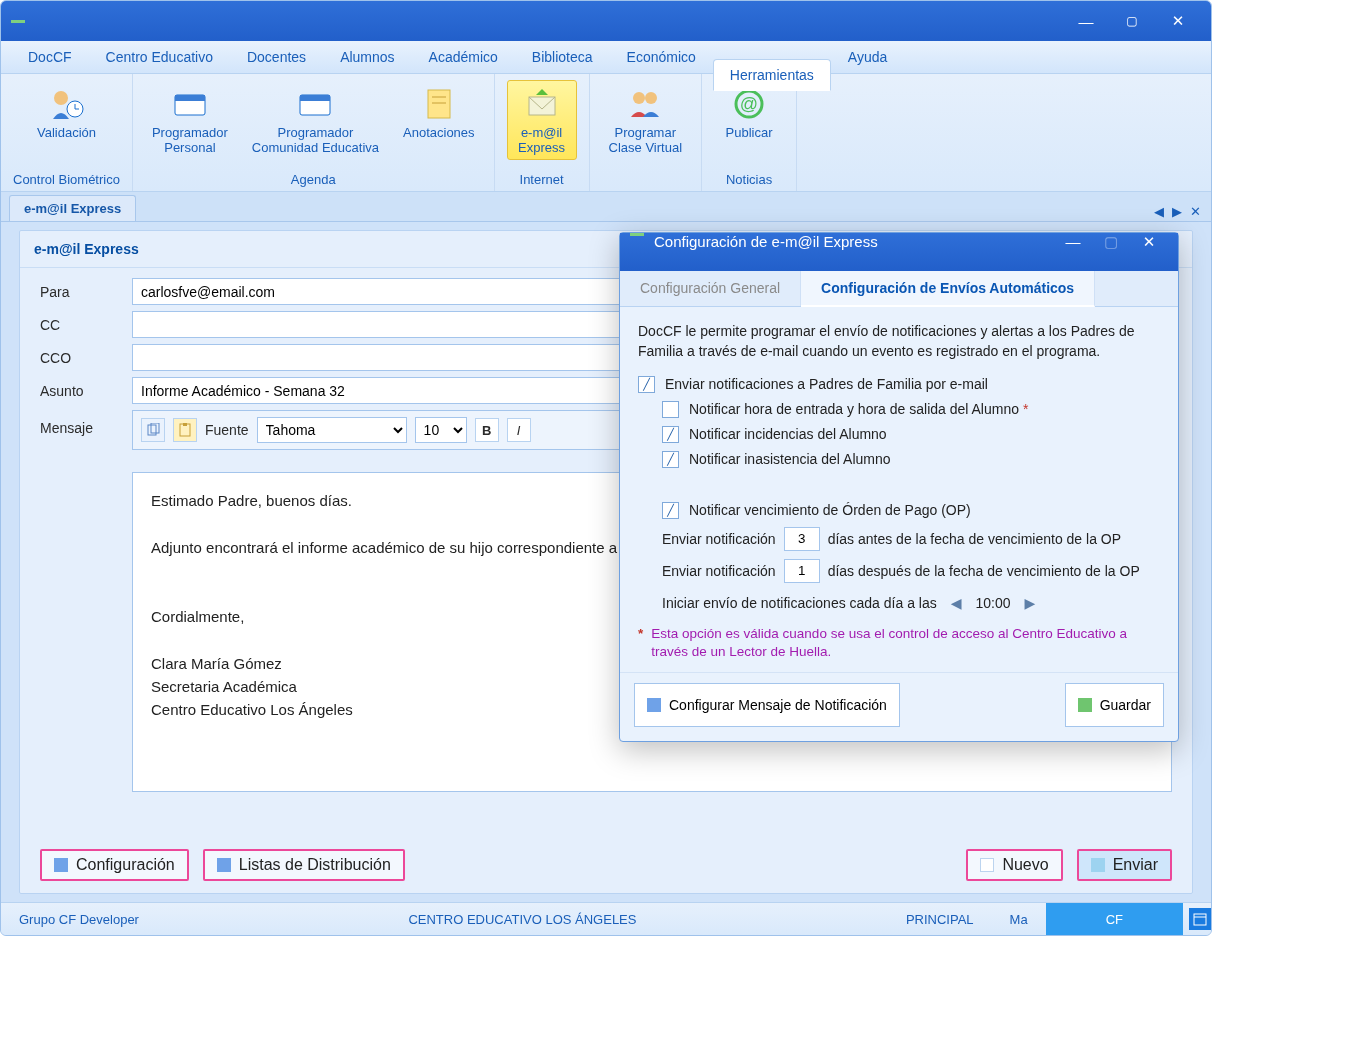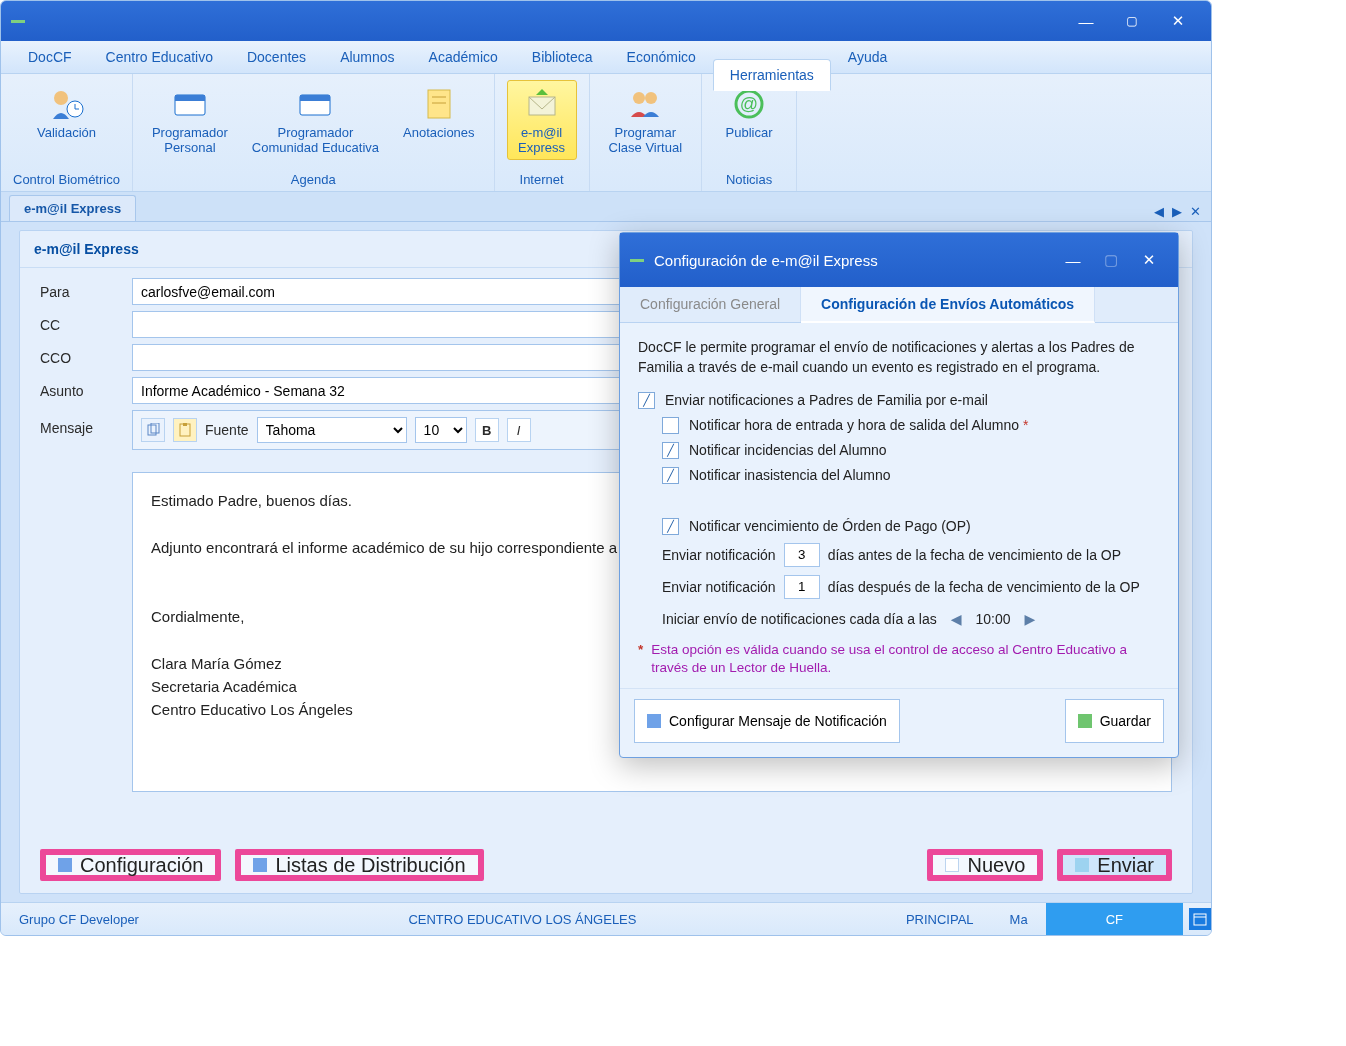--- a/index.html
+++ b/index.html
@@ -32,30 +32,30 @@
   .panel-title { font-size:14px; font-weight:bold; color:#064ea2; padding:10px 14px; border-bottom:1px solid #c9ddf5; }
   .form { padding:10px 20px; }
   .row { display:flex; align-items:center; margin-bottom:6px; font-size:14px; color:#2b2b2b; }
   .row label { width:92px; }
   .row input[type=text] { flex:1; height:27px; border:1px solid #a4c5ec; background:#fff; padding:0 8px; font-size:14px; }
   .toolbar { display:flex; align-items:center; gap:8px; border:1px solid #a4c5ec; background:#edf4fd; padding:4px 8px; height:40px; }
   .toolbar .tbtn { width:24px; height:24px; border:1px solid #b8d3f1; background:#fffdef; display:flex; align-items:center; justify-content:center; font-size:13px; cursor:pointer; }
   .toolbar select { height:26px; border:1px solid #a4c5ec; background:#fff; font-size:14px; padding:0 4px; }
   .editor { margin-top:22px; background:#fff; border:1px solid #a4c5ec; height:320px; padding:16px 18px; font-size:15px; color:#222; line-height:1.55; white-space:pre-line; overflow:auto; }
   .bottom-btns { position:absolute; bottom:12px; right:20px; left:20px; display:flex; gap:14px; justify-content:flex-end; }
-  .btn { height:32px; padding:0 12px; background:#f3f8fe; border:6px solid #ec4899; display:flex; align-items:center; gap:8px; font-size:20px; cursor:pointer; border-radius:2px; color:#222; }
+  .btn { height:32px; padding:0 12px; background:#f3f8fe; border:2px solid #ec4899; display:flex; align-items:center; gap:8px; font-size:16px; cursor:pointer; border-radius:2px; color:#222; }
   .btn .sq { width:14px; height:14px; display:inline-block; }
   .btn.primary { background:#cfe6fb; }
   .statusbar { position:absolute; bottom:0; left:0; right:0; height:33px; background:linear-gradient(#e6f0fc,#d9e9fb); display:flex; align-items:center; font-size:13px; color:#1a5fb9; border-top:1px solid #b8d3f1; }
   .statusbar .cell { padding:0 18px; }
   .statusbar .cell.right { background:#2f9df0; color:#fff; margin-left:auto; height:100%; display:flex; align-items:center; padding:0 60px 0 60px; }
   .statusbar .cal { width:22px; height:22px; background:#1a7be0; margin-left:6px; display:flex; align-items:center; justify-content:center; color:#fff; }
   
   .dialog { position:absolute; top:231px; left:618px; width:560px; background:#e9f2fd; border:1px solid #6ea0e0; border-radius:4px; box-shadow:0 8px 30px rgba(0,0,0,0.25); }
-  .dialog .dtitle { height:54px; background:linear-gradient(#2f6fd8,#225fca); color:#fff; display:flex; align-items:center; padding:0 10px; font-size:15px; }
+  .dialog .dtitle { height:38px; background:linear-gradient(#2f6fd8,#225fca); color:#fff; display:flex; align-items:flex-start; padding:0 10px; font-size:15px; }
   .dialog .dtitle .spacer { flex:1; }
   .dialog .dtitle .dbtn { width:38px; text-align:center; cursor:pointer; }
   .dialog .dtitle .dicon { width:14px; height:3px; background:#7fd07f; margin-right:10px; }
   .dialog .tabs { display:flex; background:#e0ecfb; border-bottom:1px solid #b9d3f2; }
   .dialog .dtab { padding:9px 20px; font-size:14px; color:#8a8a8a; cursor:pointer; border-right:1px solid #cfe0f6; }
   .dialog .dtab.active { background:#f0f6fe; color:#0a56b3; font-weight:bold; border-bottom:2px solid #fff; margin-bottom:-1px; }
   .dialog .dbody { padding:14px 18px 10px; font-size:14px; color:#222; }
   .dialog .desc { margin-bottom:14px; line-height:1.45; }
   .dialog .chk { display:flex; align-items:center; gap:10px; margin:8px 0; }
   .dialog .chk.indent { margin-left:24px; }

